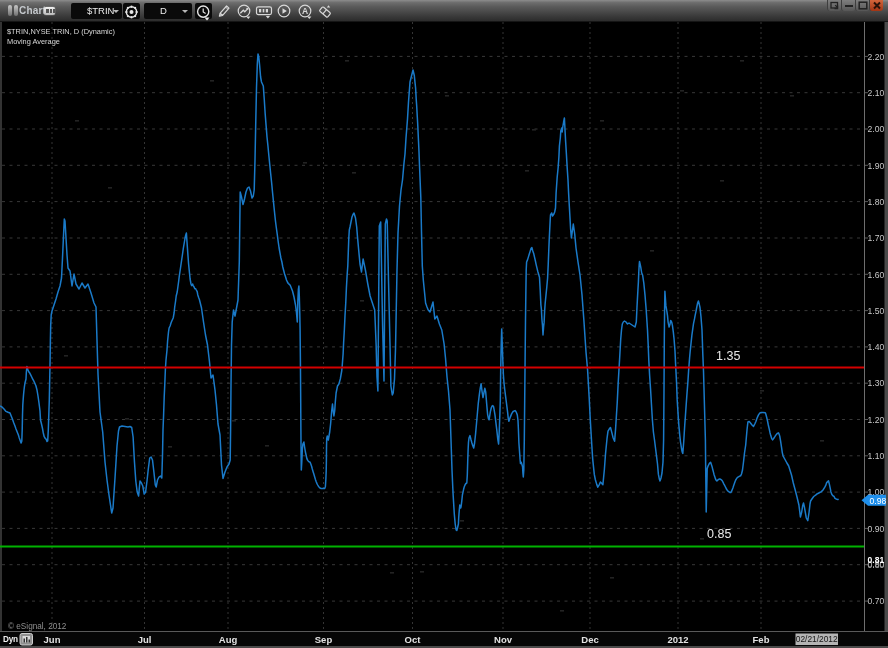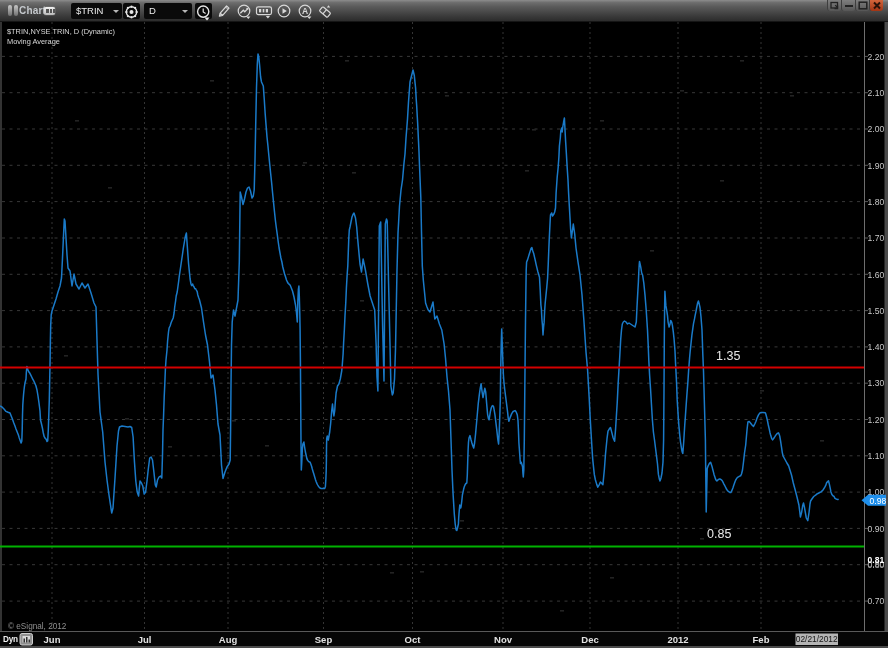--- a/index.html
+++ b/index.html
@@ -4,21 +4,21 @@
 *{box-sizing:border-box}
 body{font-family:"Liberation Sans",sans-serif;position:relative}
 #toolbar{position:absolute;left:0;top:0;width:888px;height:22px;
  background:linear-gradient(#8d8d8d 0%,#6e6e6e 12%,#5a5a5a 32%,#4a4a4a 55%,#383838 80%,#2c2c2c 100%);
  border-bottom:1px solid #151515}
 .vbar{position:absolute;top:4.5px;width:4px;height:11px;border-radius:2px;
  background:linear-gradient(#c8c8c8,#707070);}
 #ttl{position:absolute;left:19px;top:0;line-height:21px;font-size:10px;font-weight:bold;color:#c4c8cc;letter-spacing:0.2px}
 #badge{position:absolute;left:44px;top:7px;width:11px;height:7.5px;border-radius:2px;background:linear-gradient(#f2f2f2,#b9b9b9);box-shadow:0 0 1px #fff}
 .combo{position:absolute;top:2.5px;height:16.5px;background:#0a0a0a;border-radius:2px;color:#ececec;
- font-size:9.5px;line-height:16.5px;padding-left:5px}
+ font-size:9.5px;line-height:16.5px;padding-left:16px}
 .combo .arr{position:absolute;top:7px;width:0;height:0;border-left:3px solid transparent;
  border-right:3px solid transparent;border-top:3.5px solid #b8b8b8}
 .btn{position:absolute;top:2.5px;width:17px;height:16.5px;background:#0a0a0a;border-radius:2px}
 .ico{position:absolute;top:3px}
 #winbtns{position:absolute;right:5px;top:0;height:11px}
 .wb{display:inline-block;width:14px;height:11px;margin-left:0px;vertical-align:top;
  background:linear-gradient(#7e7e7e,#565656);border-radius:0 0 3px 3px;border-left:1px solid #3e3e3e;position:relative}
 .wb svg{position:absolute;left:0;top:0}
 #chart{position:absolute;left:0;top:0}
 .g{stroke:#383838;stroke-width:1;stroke-dasharray:3,4.5}

